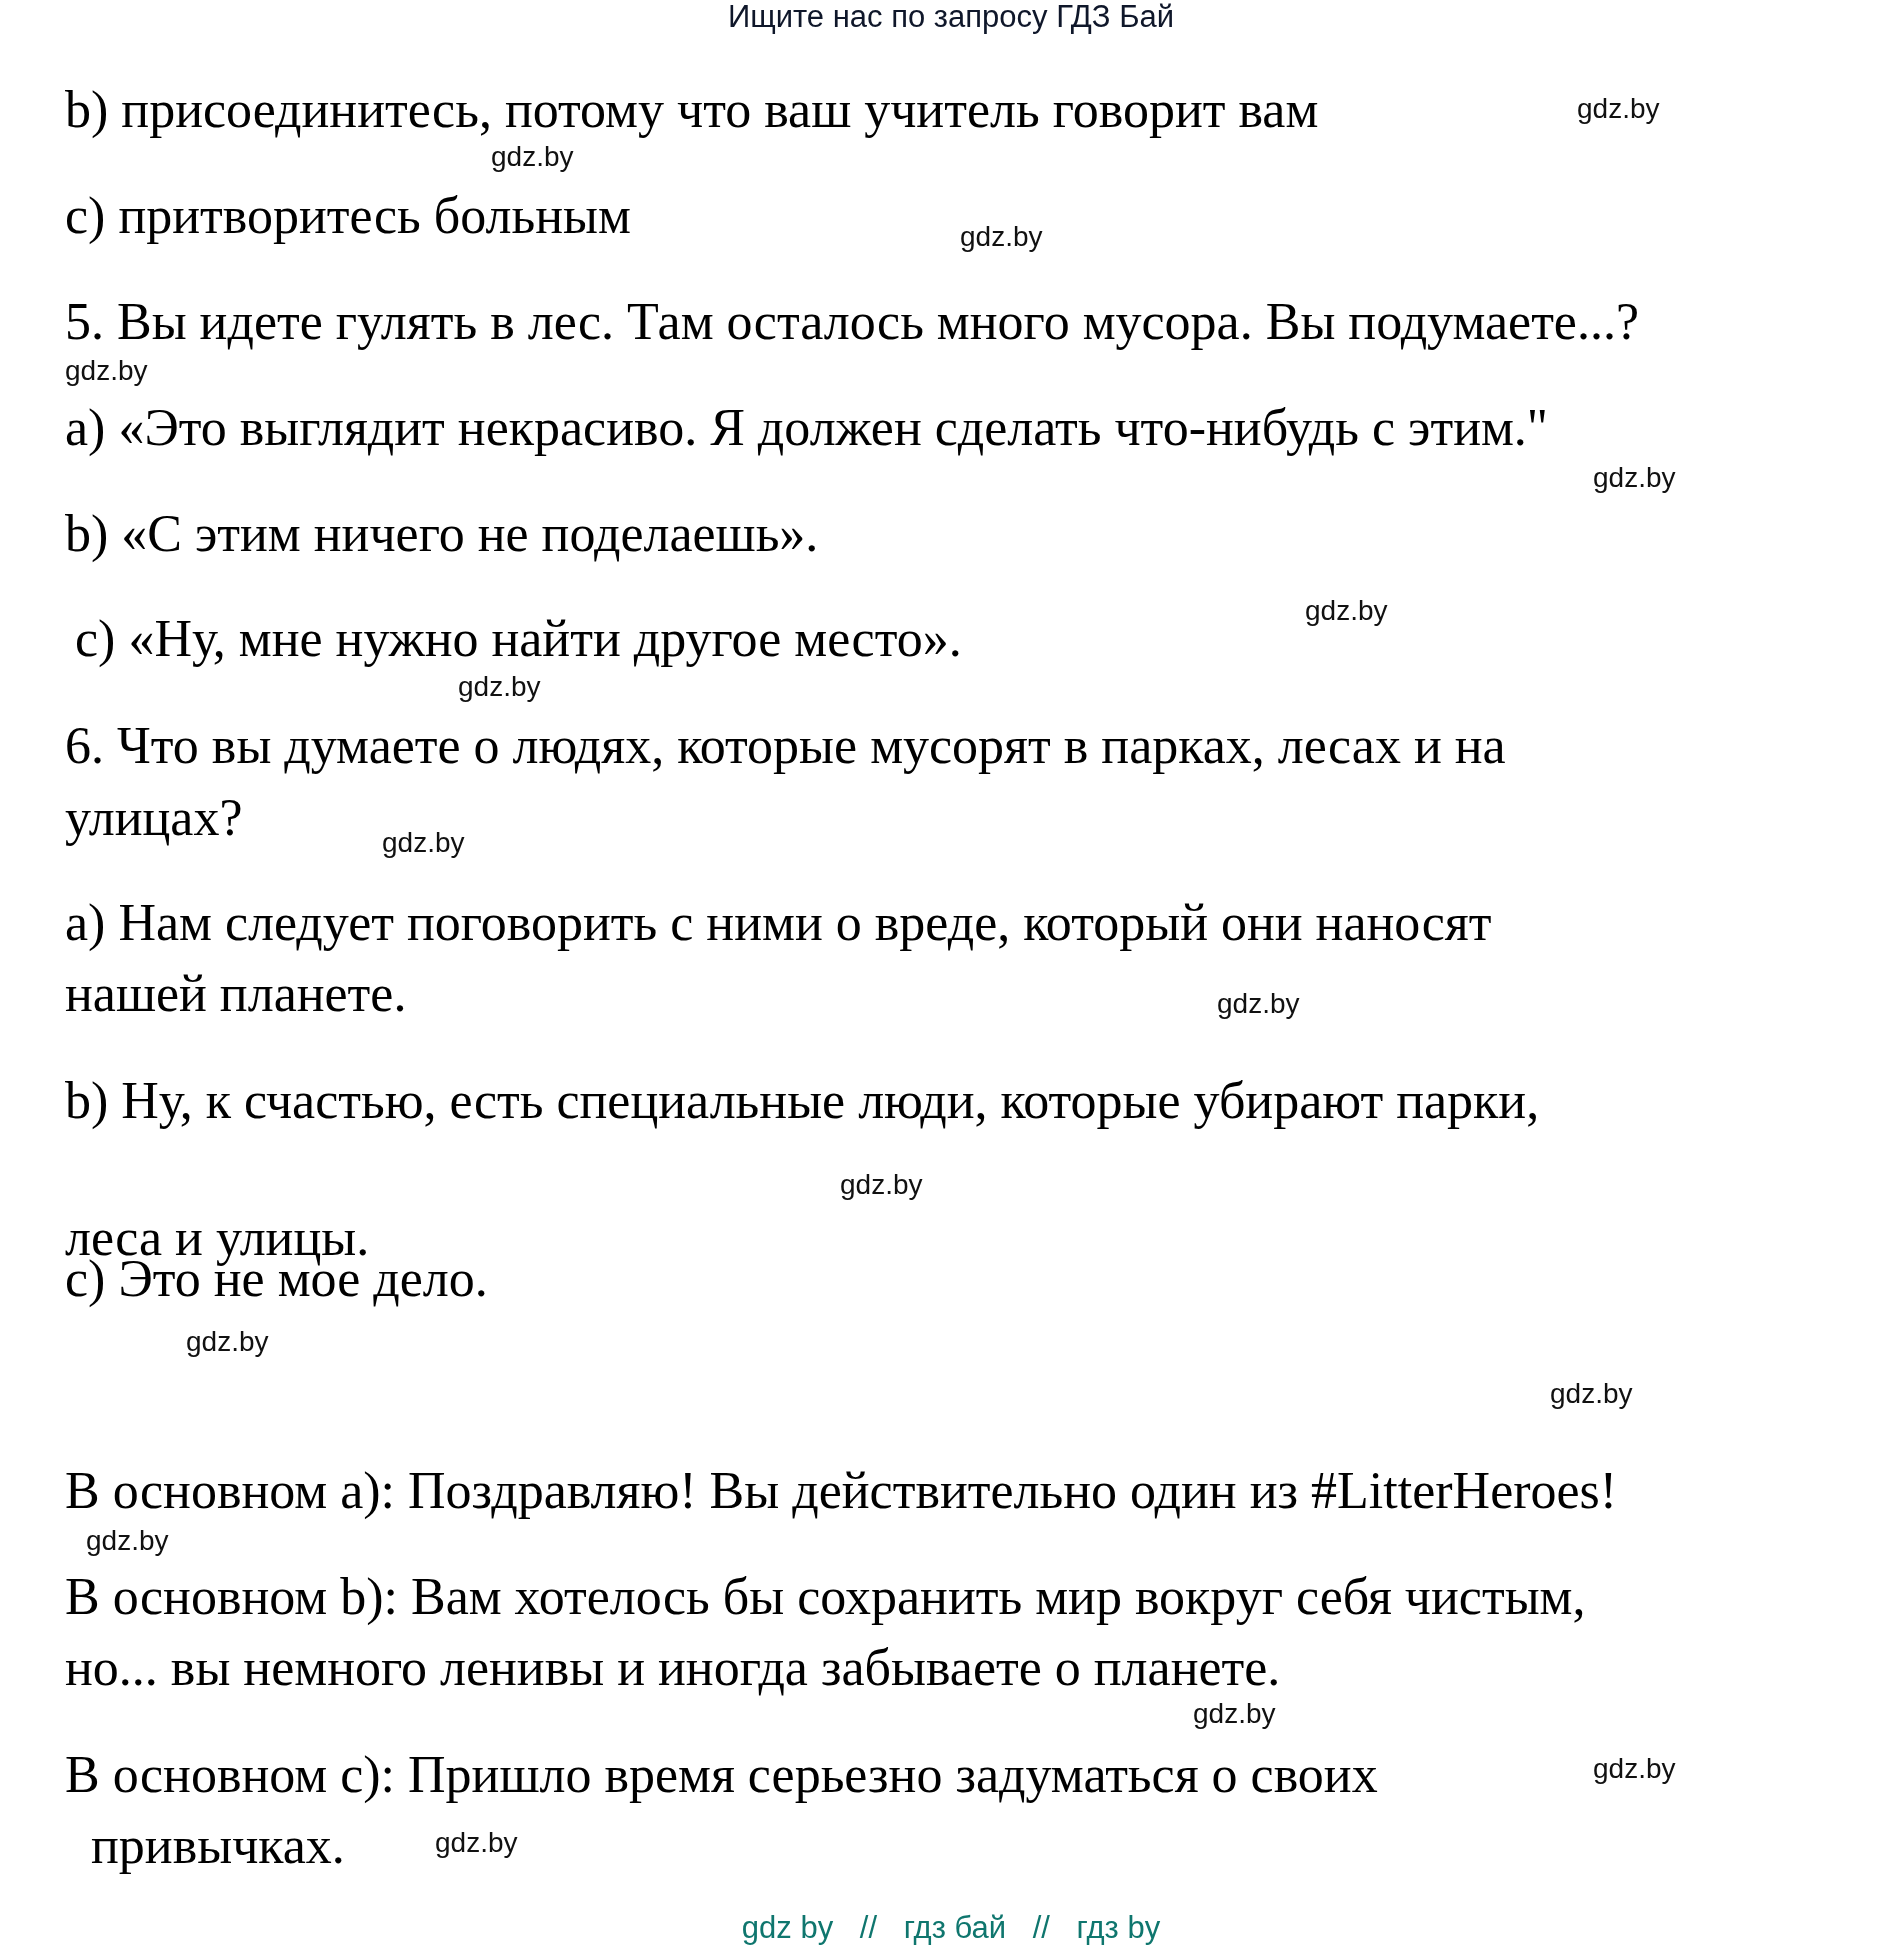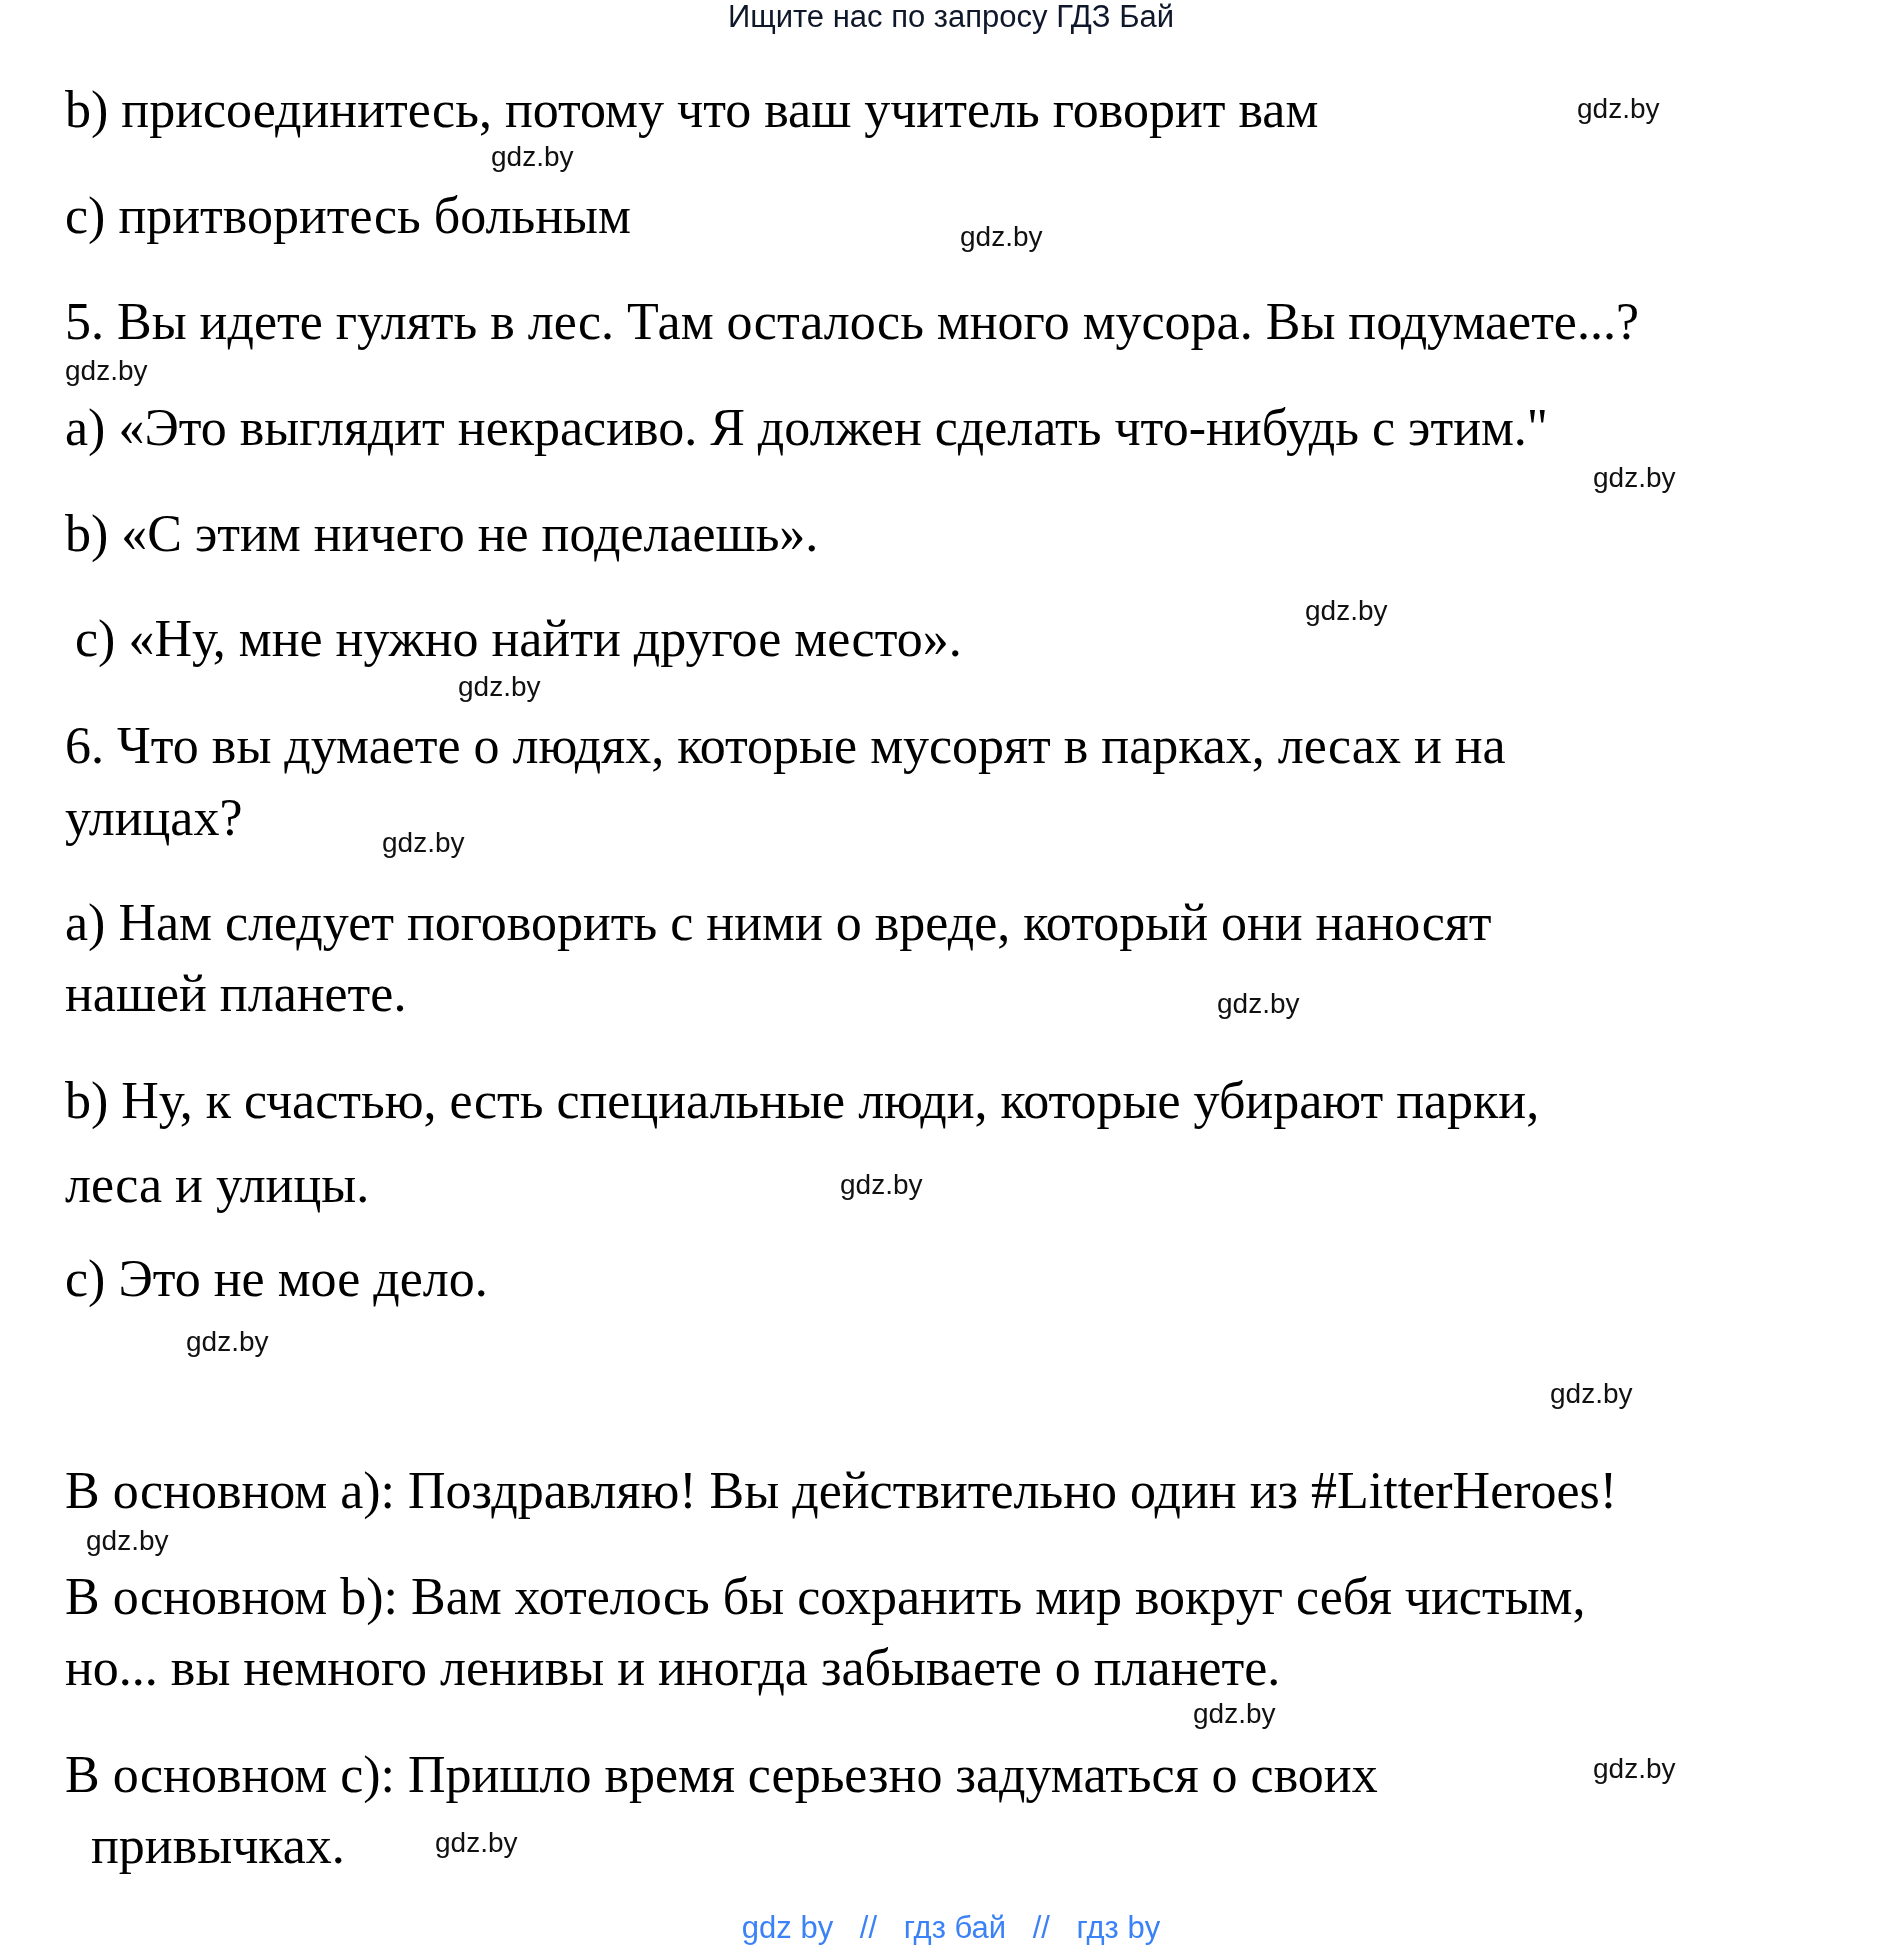--- a/index.html
+++ b/index.html
@@ -13,42 +13,42 @@
     position: absolute; left: 65px;
     font-family: "Liberation Serif", serif; font-size: 52px; line-height: 60px;
     color: #000; white-space: nowrap; transform-origin: left top;
   }
   .wm {
     position: absolute; font-family: "Liberation Sans", sans-serif;
     font-size: 28px; line-height: 30px; color: #111; white-space: nowrap;
   }
   .footer {
     position: absolute; top: 1910px; left: 0; width: 1902px; text-align: center;
-    color: #3b82f6; font-family: "Liberation Sans", sans-serif; font-size: 31px; line-height: 36px;
+    color: #0f766e; font-family: "Liberation Sans", sans-serif; font-size: 31px; line-height: 36px;
   }
   .footer .sep { margin: 0 18px; }
 </style>
 </head>
 <body>
 
 <div class="header">Ищите нас по запросу ГДЗ Бай</div>
 
 <div>
   <div class="line" style="top:80px;">b) присоединитесь, потому что ваш учитель говорит вам</div>
   <div class="line" style="top:186px;">c) притворитесь больным</div>
   <div class="line" style="top:292px;">5. Вы идете гулять в лес. Там осталось много мусора. Вы подумаете...?</div>
   <div class="line" style="top:398px;">a) «Это выглядит некрасиво. Я должен сделать что-нибудь с этим."</div>
   <div class="line" style="top:504px;text-align:center;">b) «С этим ничего не поделаешь».</div>
   <div class="line" style="top:609px;margin-left:10px;">c) «Ну, мне нужно найти другое место».</div>
   <div class="line" style="top:716px;">6. Что вы думаете о людях, которые мусорят в парках, лесах и на</div>
   <div class="line" style="top:788px;">улицах?</div>
   <div class="line" style="top:893px;">a) Нам следует поговорить с ними о вреде, который они наносят</div>
   <div class="line" style="top:964px;">нашей планете.</div>
   <div class="line" style="top:1071px;">b) Ну, к счастью, есть специальные люди, которые убирают парки,</div>
-  <div class="line" style="top:1155px;text-align:right;">леса и улицы.</div>
+  <div class="line" style="top:1208px;text-align:right;">леса и улицы.</div>
   <div class="line" style="top:1249px;">c) Это не мое дело.</div>
   <div class="line" style="top:1461px;">В основном a): Поздравляю! Вы действительно один из #LitterHeroes!</div>
   <div class="line" style="top:1567px;">В основном b): Вам хотелось бы сохранить мир вокруг себя чистым,</div>
   <div class="line" style="top:1638px;">но... вы немного ленивы и иногда забываете о планете.</div>
   <div class="line" style="top:1745px;">В основном c): Пришло время серьезно задуматься о своих</div>
   <div class="line" style="top:1816px;margin-left:26px;">привычках.</div>
 </div>
 
 <div>
   <span class="wm" style="left:1577px; top:94px;">gdz.by</span>

